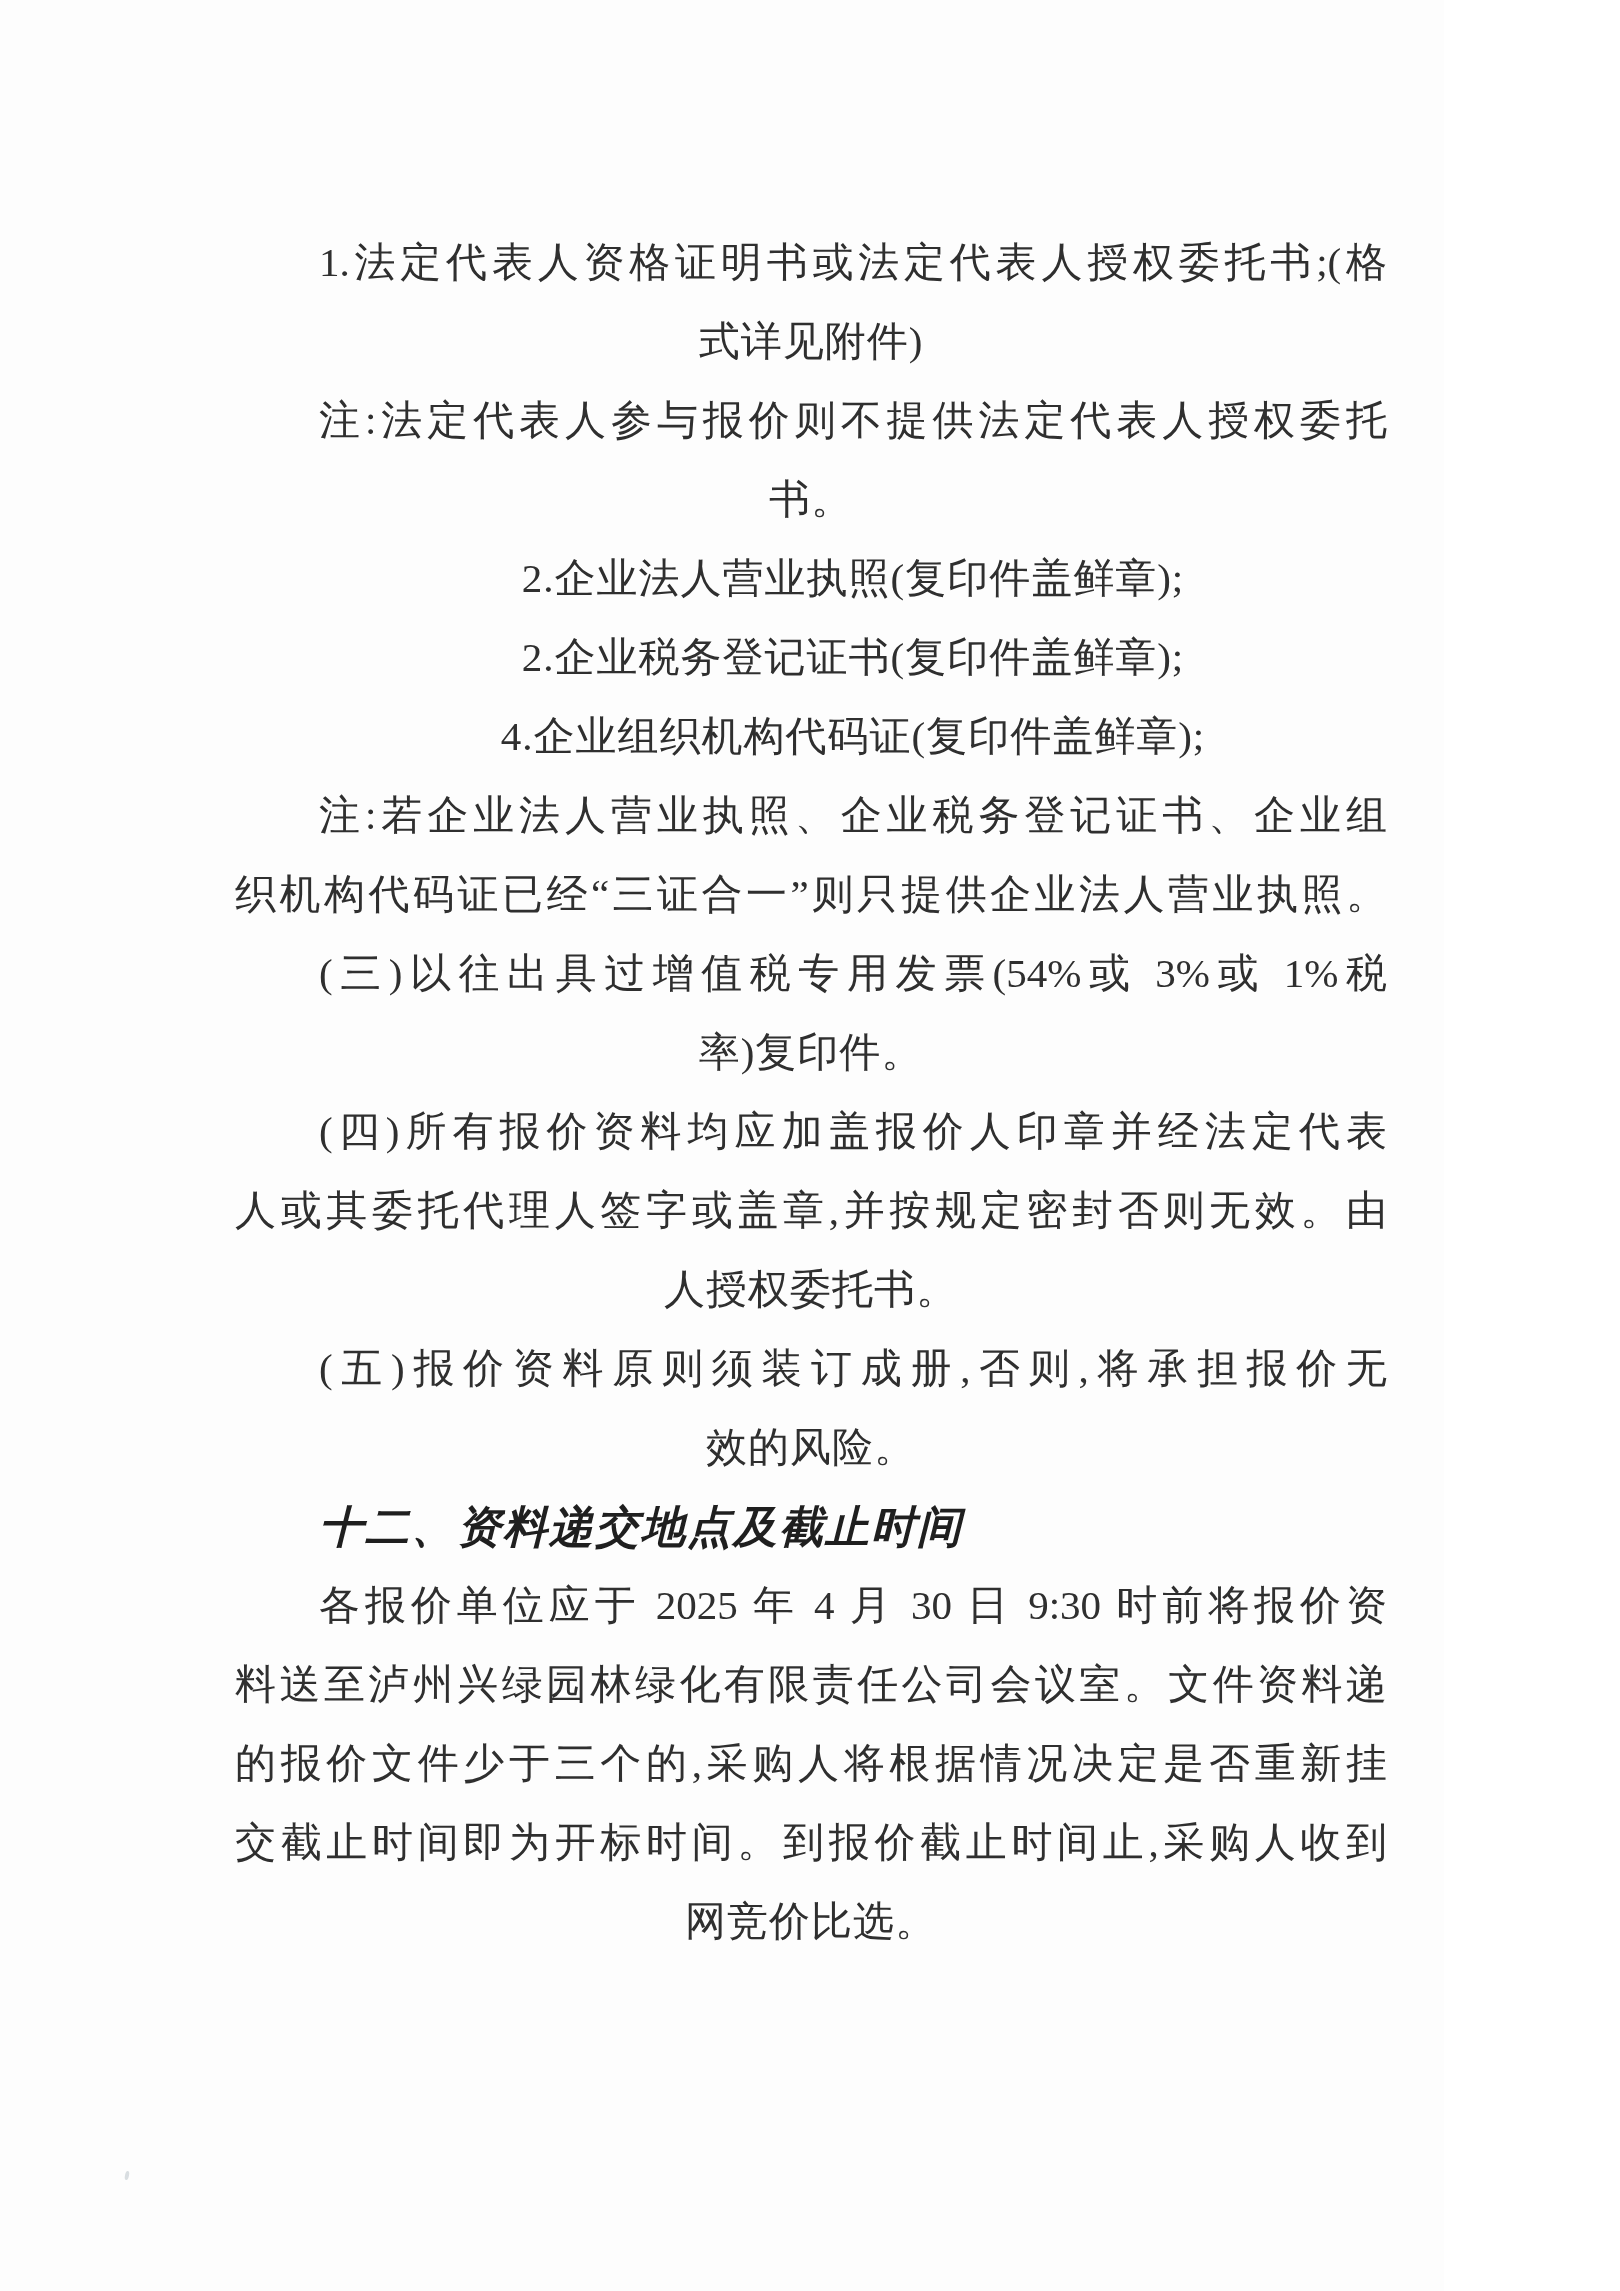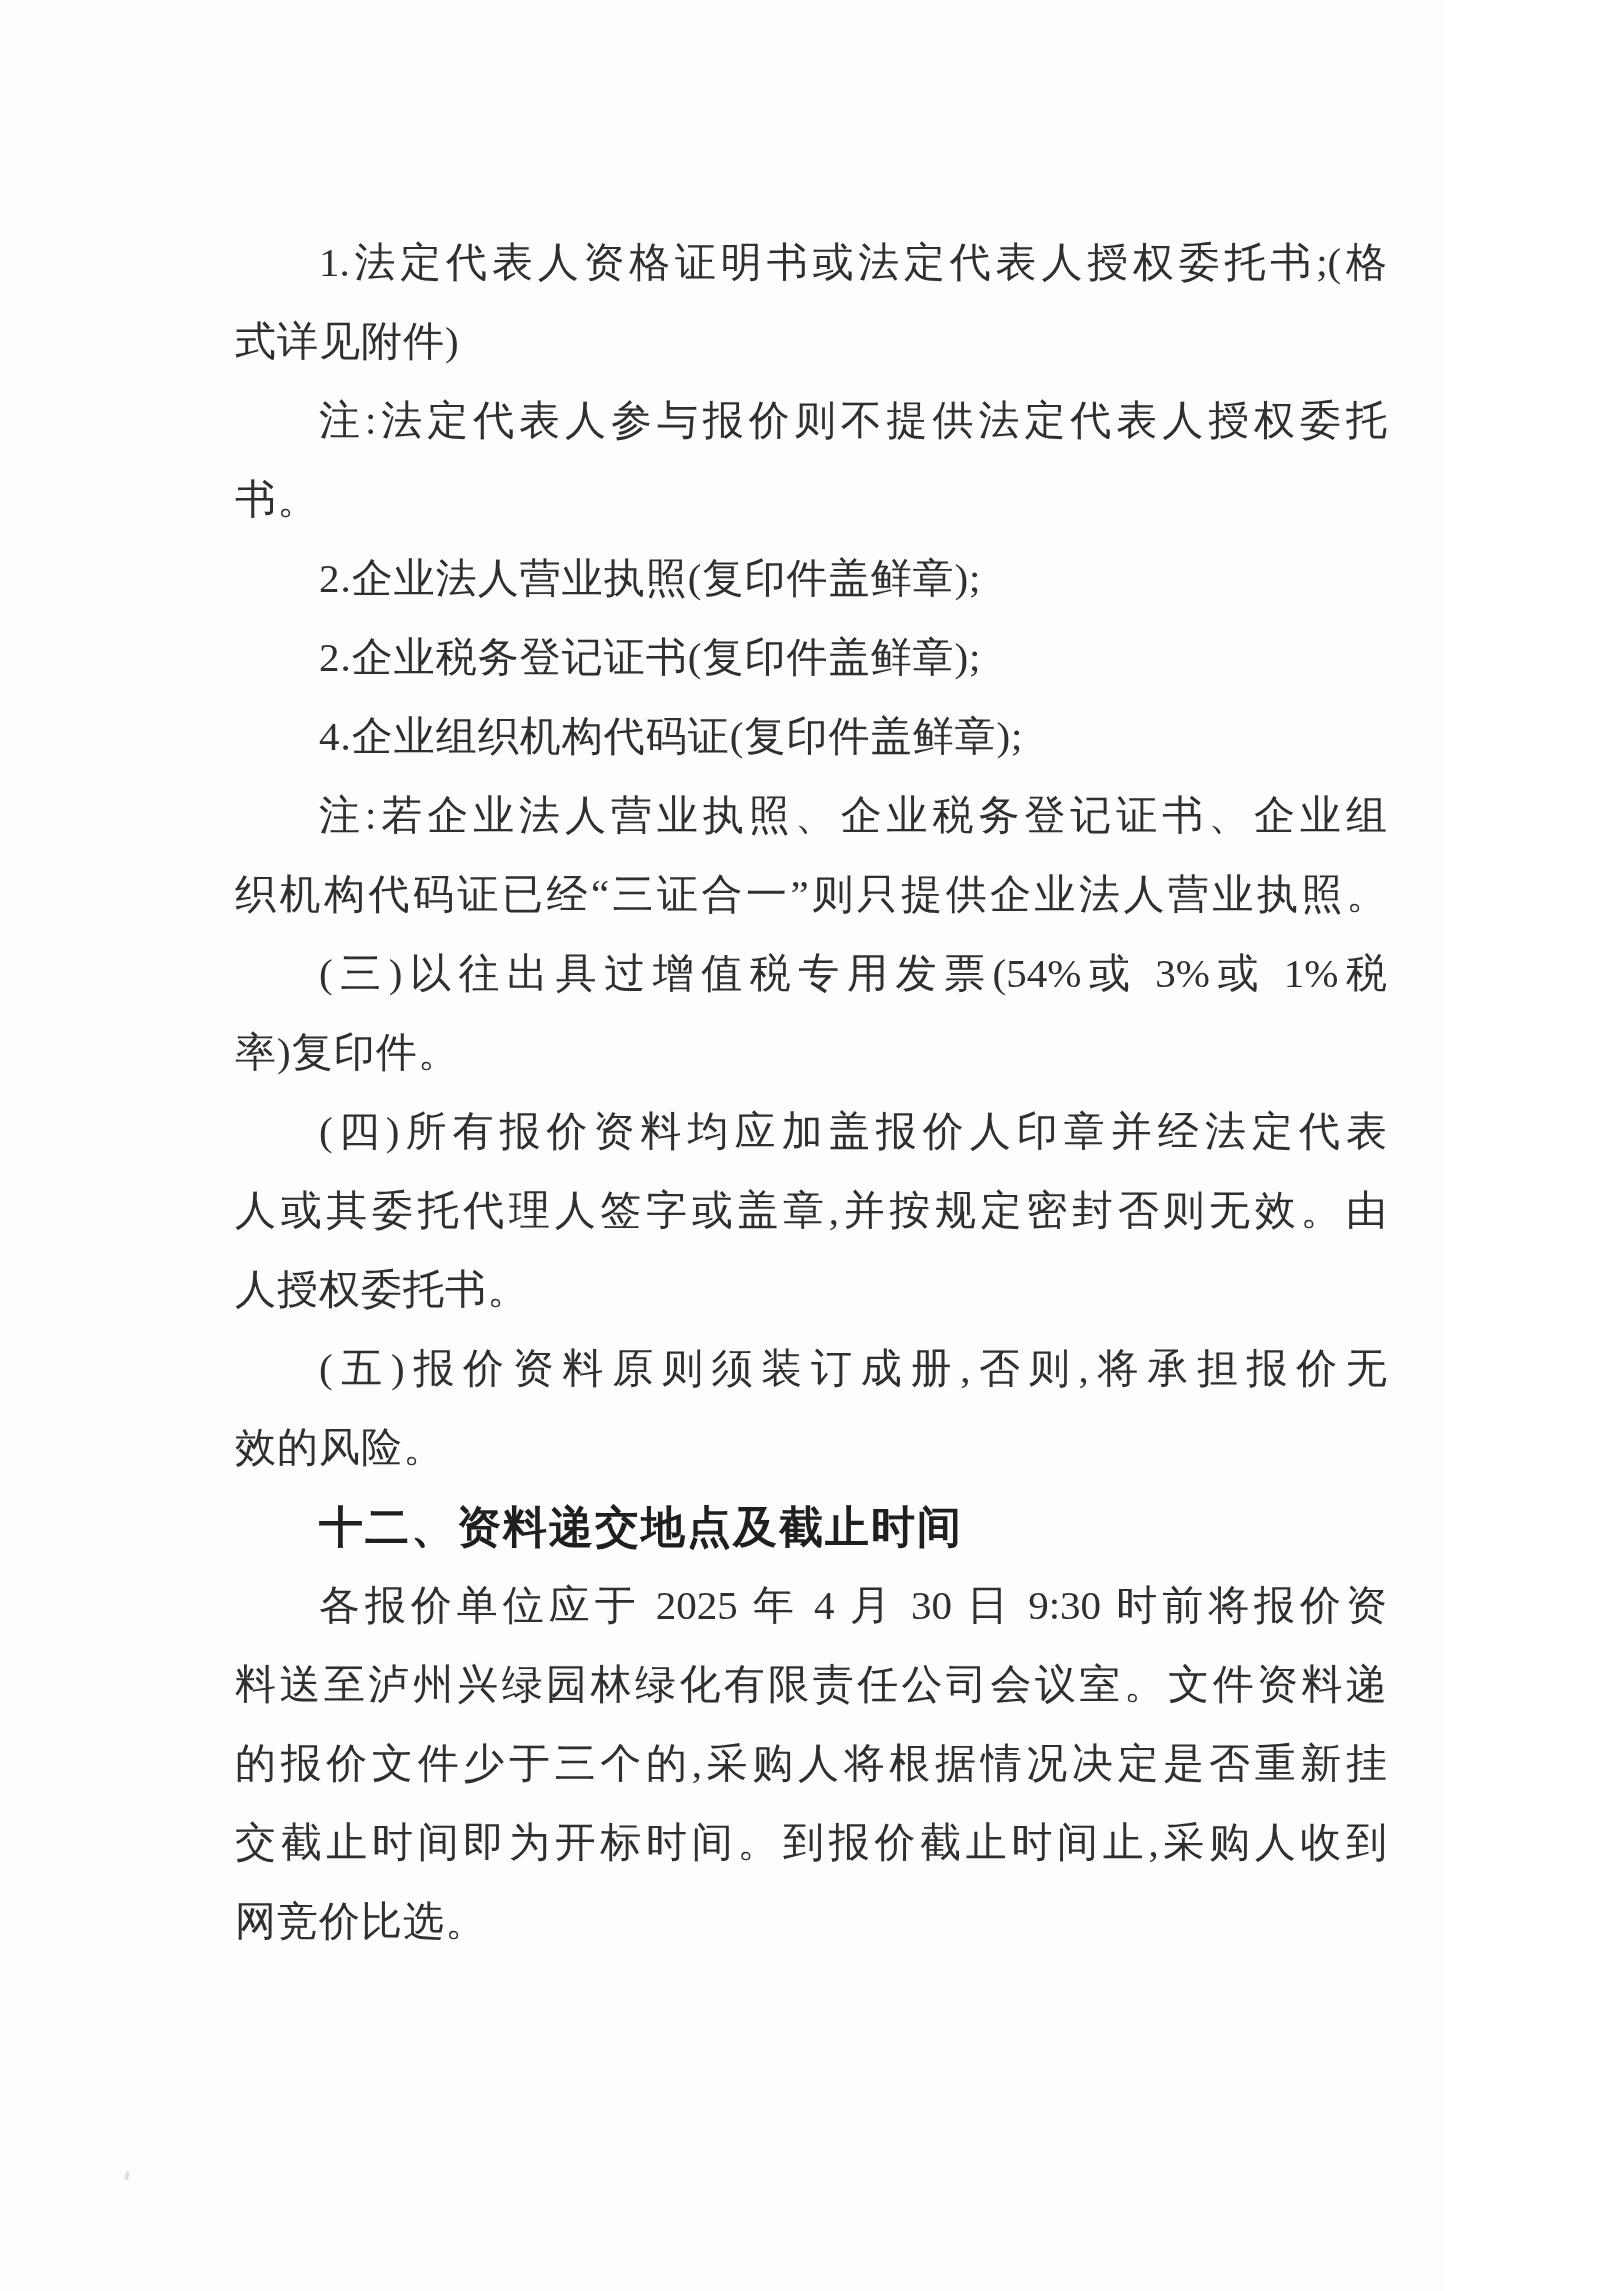--- a/index.html
+++ b/index.html
@@ -20,40 +20,41 @@
     left: 235px;
     top: 223px;
     width: 1152px;
   }
   .line {
     height: 79px;
     line-height: 79px;
     font-size: 41px;
     letter-spacing: 1px;
     color: var(--text-color, #2f2f2f);
-    text-align: left;
+    text-align: center;
     white-space: normal;
     overflow: visible;
   }
   .line.indent {
     padding-left: 84px;
   }
   .line.justify {
     text-align: justify;
     text-align-last: justify;
     letter-spacing: 0;
   }
   .line.heading {
     font-family: "Liberation Sans", sans-serif;
     font-weight: bold;
     font-size: 44px;
     color: var(--heading-color, #1f1f1f);
     text-align: left;
     text-align-last: left;
     letter-spacing: 2px;
+    font-style: italic;
   }
   .scan-edge-line {
     position: absolute;
     left: 1609px;
     top: 69px;
     width: 2.9px;
     height: 2223px;
     background: var(--edge-line-color, #b5c4ca);
   }
   .scan-speck {

